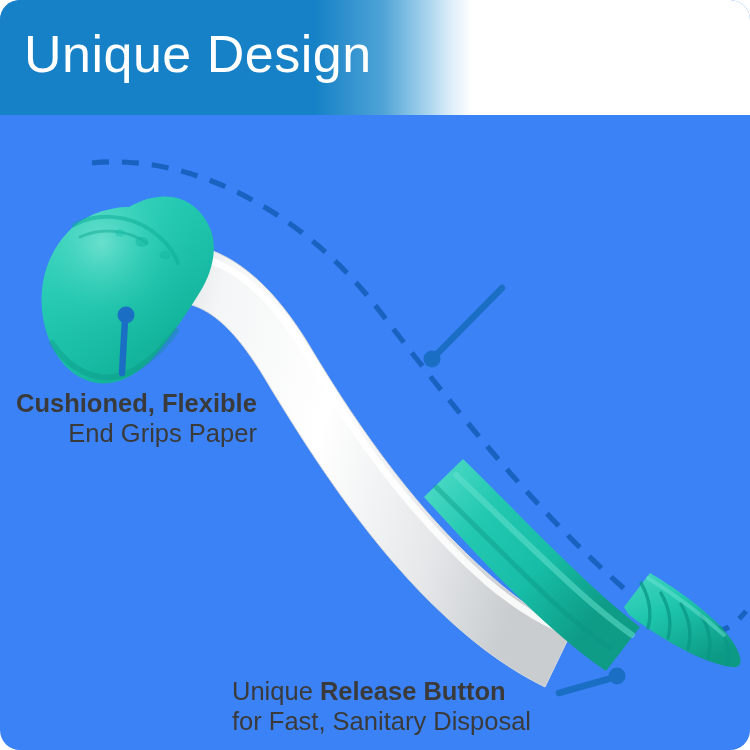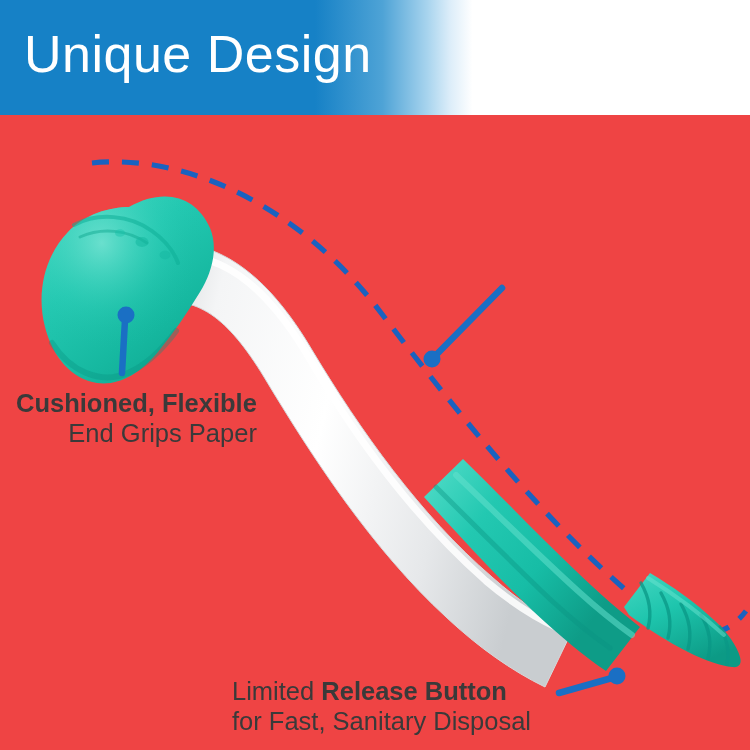--- a/index.html
+++ b/index.html
@@ -4,23 +4,24 @@
 <style>
   html, body {
     margin: 0;
     padding: 0;
     background: #ffffff;
   }
   #page {
     position: relative;
     width: 750px;
     height: 750px;
-    background: #ef4444;
+    background: #3b82f6;
     overflow: hidden;
     font-family: "Liberation Sans", sans-serif;
+    border-radius: 20px;
   }
 
   
   #header-banner {
     position: absolute;
     left: 0;
     top: 0;
     width: 750px;
     height: 115px;
     background: linear-gradient(to right,
@@ -225,18 +226,18 @@
   </svg>
 
 
   <div class="callout-text" id="callout-cushioned">
     <span class="line line1 b">Cushioned, Flexible</span>
     <span class="line line2 r">End Grips Paper</span>
   </div>
 
   <div class="callout-text" id="callout-release">
     <span class="line line1">
-      <span class="r">Limited </span><span class="b">Release Button</span>
+      <span class="r">Unique </span><span class="b">Release Button</span>
     </span>
     <span class="line line2 r">for Fast, Sanitary Disposal</span>
   </div>
 
 </div>
 
 </body></html>

